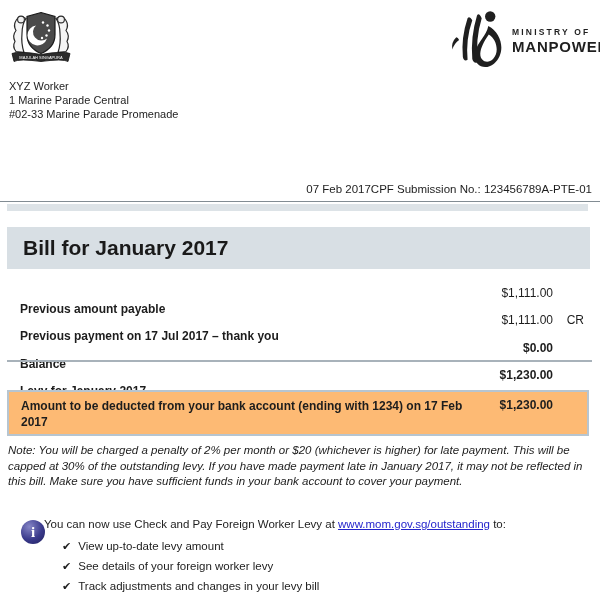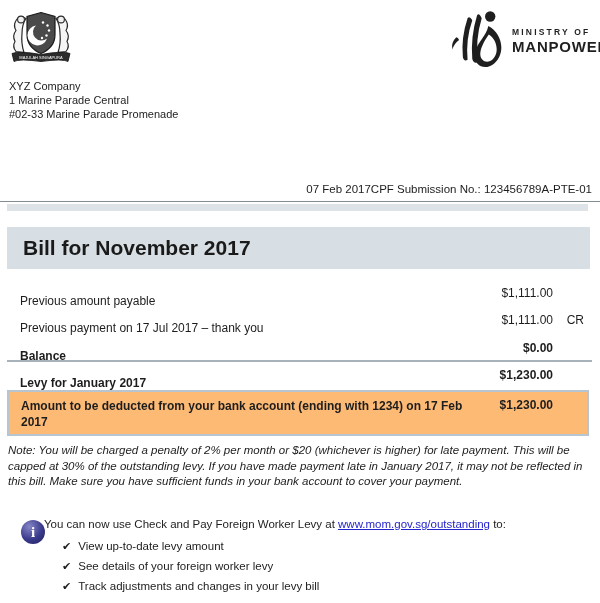--- a/index.html
+++ b/index.html
@@ -27,21 +27,21 @@
   .thin-rule { position:absolute; left:0; right:0; top:201px; height:1px; background:#828c93; }
   .gray-bar  { position:absolute; left:7px; top:204px; width:581px; height:7px; background:#dde3e7; }
 
   
   .banner { position:absolute; left:7px; top:227px; width:583px; height:42px;
             background:#d8dfe4; display:flex; align-items:center; }
   .banner h1 { margin-left:16px; font-size:21px; font-weight:bold; color:#1a1a1a; }
 
   
   .bill-row { position:absolute; left:20px; right:47px; height:15px; font-size:12px; }
-  .bill-row .lbl { position:absolute; left:0; top:8px; white-space:nowrap; }
+  .bill-row .lbl { position:absolute; left:0; top:16px; white-space:nowrap;font-weight:bold; }
   .bill-row .val { position:absolute; right:0; top:0; }
   .bill-row .suffix { position:absolute; right:-31px; top:0; }
   .bold { font-weight:bold; }
 
   .row-divider { position:absolute; left:7px; top:360px; width:585px; height:2px; background:#a8b2ba; }
 
   .deduct-box { position:absolute; left:7px; top:390px; width:582px; height:46px;
                 border:2px solid #b7c5d0; background:#fdba74; }
   .deduct-box .lbl { position:absolute; left:12px; top:6px; width:458px;
                      font-size:12px; font-weight:bold; line-height:16px; }
@@ -100,35 +100,35 @@
                  M42.5,28 C37,36 34,42 33.5,48 C33,56 41,60 47,54 C54,47 51,33 42.5,28 Z"></path>
       </g>
     </svg>
     <div class="mom-text">
       <span class="l1">MINISTRY OF</span>
       <span class="l2">MANPOWER</span>
     </div>
   </div>
 
   <div class="address">
-    <div>XYZ Company</div>
+    <div>XYZ Worker</div>
     <div>1 Marine Parade Central</div>
     <div>#02-33 Marine Parade Promenade</div>
   </div>
 
   <div class="meta-row">
     <span>07 Feb 2017</span>
     <span>CPF Submission No.: 123456789A-PTE-01</span>
   </div>
 
   <div class="thin-rule"></div>
   <div class="gray-bar"></div>
 
   <div class="banner">
-    <h1>Bill for November 2017</h1>
+    <h1>Bill for January 2017</h1>
   </div>
 
   <div class="bill-row" style="top:286px">
     <span class="lbl">Previous amount payable</span>
     <span class="val">$1,111.00</span>
   </div>
   <div class="bill-row" style="top:313px">
     <span class="lbl">Previous payment on 17 Jul 2017 – thank you</span>
     <span class="val">$1,111.00</span>
     <span class="suffix">CR</span>

